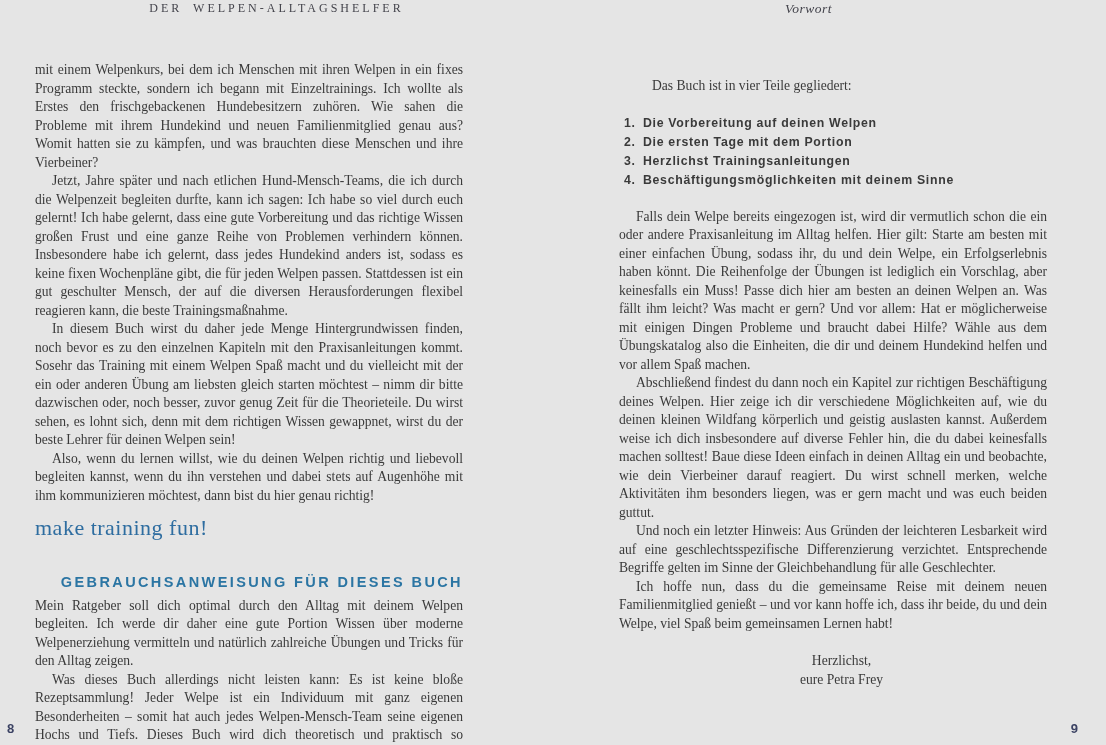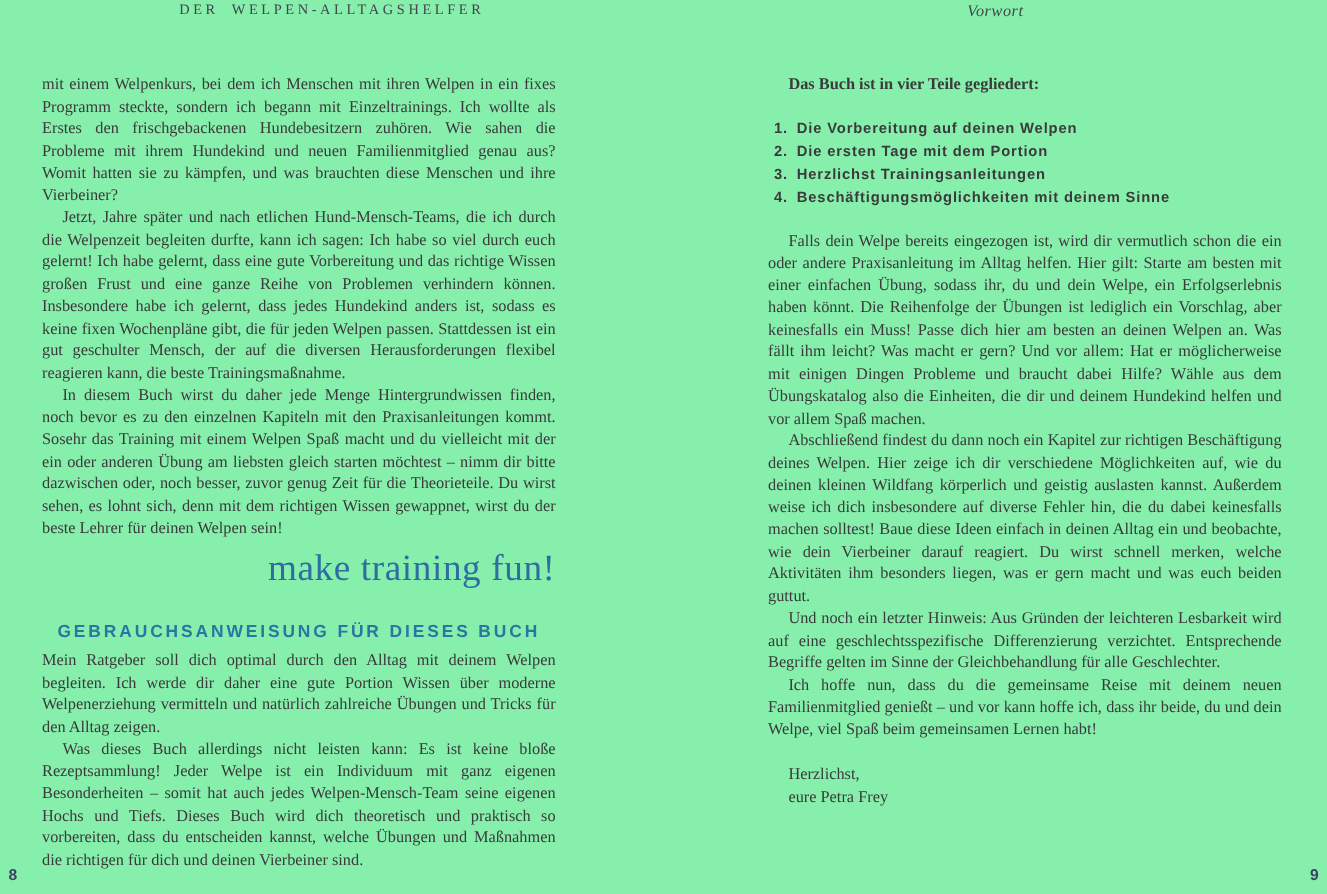--- a/index.html
+++ b/index.html
@@ -1,27 +1,27 @@
 <!DOCTYPE html>
 <html lang="de" style="--body-text: #3a3a3a; --head-text: #44444c; --accent-blue: #2e6da0; --heading-teal: #2b75a3; --page-number: #3b4263;"><head>
 <meta charset="utf-8">
 <style>
   html, body { margin: 0; padding: 0; background: #ffffff; }
   .spread {
     position: relative;
     width: 1106px;
     height: 745px;
-    background: #86efac;
+    background: #e5e5e5;
     overflow: hidden;
     font-family: "Liberation Serif", "DejaVu Serif", serif;
     color: var(--body-text, #3a3a3a);
   }
   .page { position: absolute; top: 0; height: 745px; width: 553px; }
   .page.left  { left: 0; }
-  .page.right { left: 553px; }
+  .page.right { left: 532px; }
 
   .running-head {
     position: absolute;
     top: 1px;
     left: 0;
     width: 100%;
     text-align: center;
     font-size: 12px;
     letter-spacing: 3px;
     word-spacing: 5px;
@@ -44,53 +44,53 @@
     hyphens: auto;
   }
   .page.left  .content { left: 35px; }
   .page.right .content { left: 87px; }
 
   .para { margin: 0; }
   .para.indent { text-indent: 17px; }
 
   .slogan {
     margin: 3px 0 0 0;
-    text-align: right;
-    font-size: 31px;
+    text-align: left;
+    font-size: 22px;
     line-height: 40px;
     color: var(--accent-blue, #2e6da0);
     letter-spacing: 0.5px;
   }
 
   .section-heading {
     margin: 25px 0 5px 0;
     font-family: "Liberation Sans", "DejaVu Sans", sans-serif;
     font-weight: 700;
     font-size: 14.5px;
     letter-spacing: 2.4px;
     color: var(--heading-teal, #2b75a3);
-    text-align: center;
+    text-align: right;
   }
 
-  .intro-block { margin: 0; font-weight: bold; }
+  .intro-block { margin: 16px; }
   .toc-list { margin: 18px 0 17px 0; padding-left: 5px; }
   .list-item {
     display: flex;
     font-family: "Liberation Sans", "DejaVu Sans", sans-serif;
     font-weight: 700;
     font-size: 12.3px;
     line-height: 19.3px;
     letter-spacing: 0.7px;
     color: var(--body-text, #3a3a3a);
     text-align: left;
   }
   .list-num { width: 19px; flex: 0 0 19px; }
 
   .closing-block { margin-top: 19px; }
-  .closing-block .para { text-indent: 17px; text-align: left; }
+  .closing-block .para { text-indent: 17px; text-align: center; }
 
   .page-num {
     position: absolute;
     bottom: 9px;
     font-family: "Liberation Sans", "DejaVu Sans", sans-serif;
     font-weight: 700;
     font-size: 13px;
     color: var(--page-number, #3b4263);
   }
   .page-num.num-left  { left: 7px; }
@@ -102,20 +102,21 @@
 <div class="spread">
 
   <div class="page left">
     <div class="running-head">DER WELPEN-ALLTAGSHELFER</div>
 
     <div class="content">
       <div>
           <p class="para">mit einem Welpenkurs, bei dem ich Menschen mit ihren Welpen in ein fixes Programm steckte, sondern ich begann mit Einzeltrainings. Ich wollte als Erstes den frischgebackenen Hundebesitzern zuhören. Wie sahen die Probleme mit ihrem Hundekind und neuen Familienmitglied genau aus? Womit hatten sie zu kämpfen, und was brauchten diese Menschen und ihre Vierbeiner?</p>
           <p class="para indent">Jetzt, Jahre später und nach etlichen Hund-Mensch-Teams, die ich durch die Welpenzeit begleiten durfte, kann ich sagen: Ich habe so viel durch euch gelernt! Ich habe gelernt, dass eine gute Vorbereitung und das richtige Wissen großen Frust und eine ganze Reihe von Problemen verhindern können. Insbesondere habe ich gelernt, dass jedes Hundekind anders ist, sodass es keine fixen Wochenpläne gibt, die für jeden Welpen passen. Stattdessen ist ein gut geschulter Mensch, der auf die diversen Herausforderungen flexibel reagieren kann, die beste Trainingsmaßnahme.</p>
           <p class="para indent">In diesem Buch wirst du daher jede Menge Hintergrundwissen finden, noch bevor es zu den einzelnen Kapiteln mit den Praxisanleitungen kommt. Sosehr das Training mit einem Welpen Spaß macht und du vielleicht mit der ein oder anderen Übung am liebsten gleich starten möchtest – nimm dir bitte dazwischen oder, noch besser, zuvor genug Zeit für die Theorieteile. Du wirst sehen, es lohnt sich, denn mit dem richtigen Wissen gewappnet, wirst du der beste Lehrer für deinen Welpen sein!</p>
+          <p class="para indent">Also, wenn du lernen willst, wie du deinen Welpen richtig und liebevoll begleiten kannst, wenn du ihn verstehen und dabei stets auf Augenhöhe mit ihm kommunizieren möchtest, dann bist du hier genau richtig!</p>
         </div>
 
       <div class="slogan">make training fun!</div>
 
       <h2 class="section-heading">GEBRAUCHSANWEISUNG FÜR DIESES BUCH</h2>
 
       <div>
           <p class="para">Mein Ratgeber soll dich optimal durch den Alltag mit deinem Welpen begleiten. Ich werde dir daher eine gute Portion Wissen über moderne Welpenerziehung vermitteln und natürlich zahlreiche Übungen und Tricks für den Alltag zeigen.</p>
           <p class="para indent">Was dieses Buch allerdings nicht leisten kann: Es ist keine bloße Rezeptsammlung! Jeder Welpe ist ein Individuum mit ganz eigenen Besonderheiten – somit hat auch jedes Welpen-Mensch-Team seine eigenen Hochs und Tiefs. Dieses Buch wird dich theoretisch und praktisch so vorbereiten, dass du entscheiden kannst, welche Übungen und Maßnahmen die richtigen für dich und deinen Vierbeiner sind.</p>
         </div>

